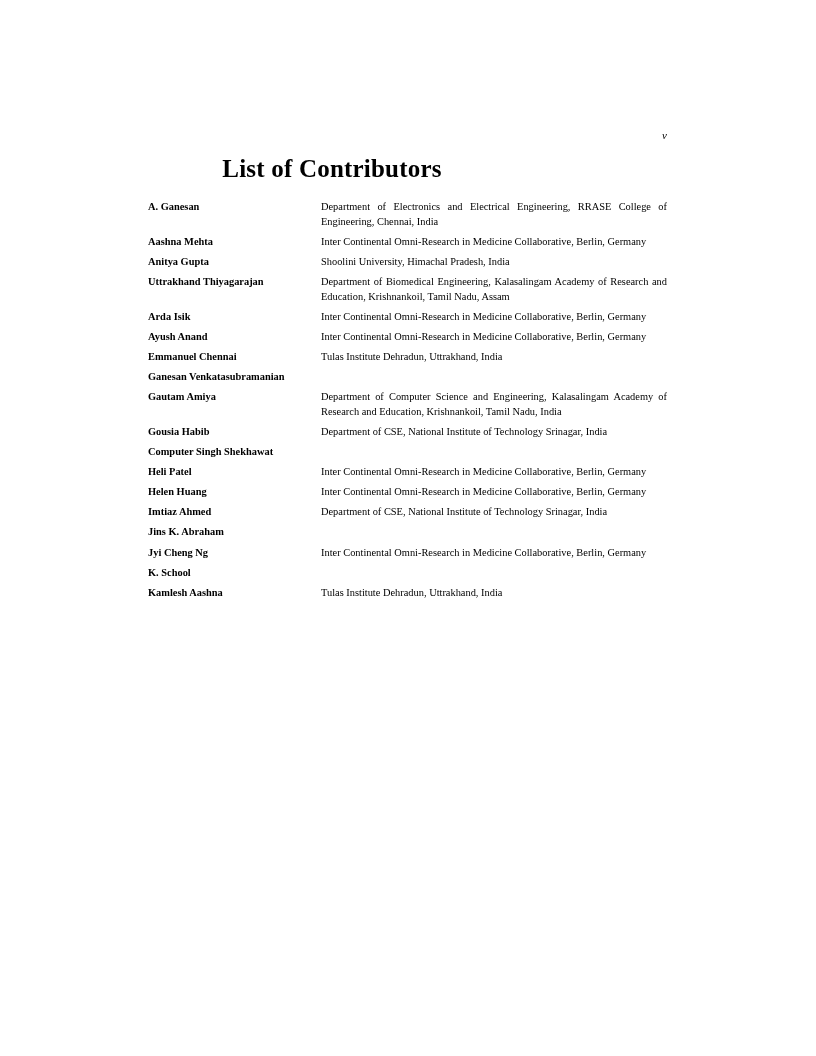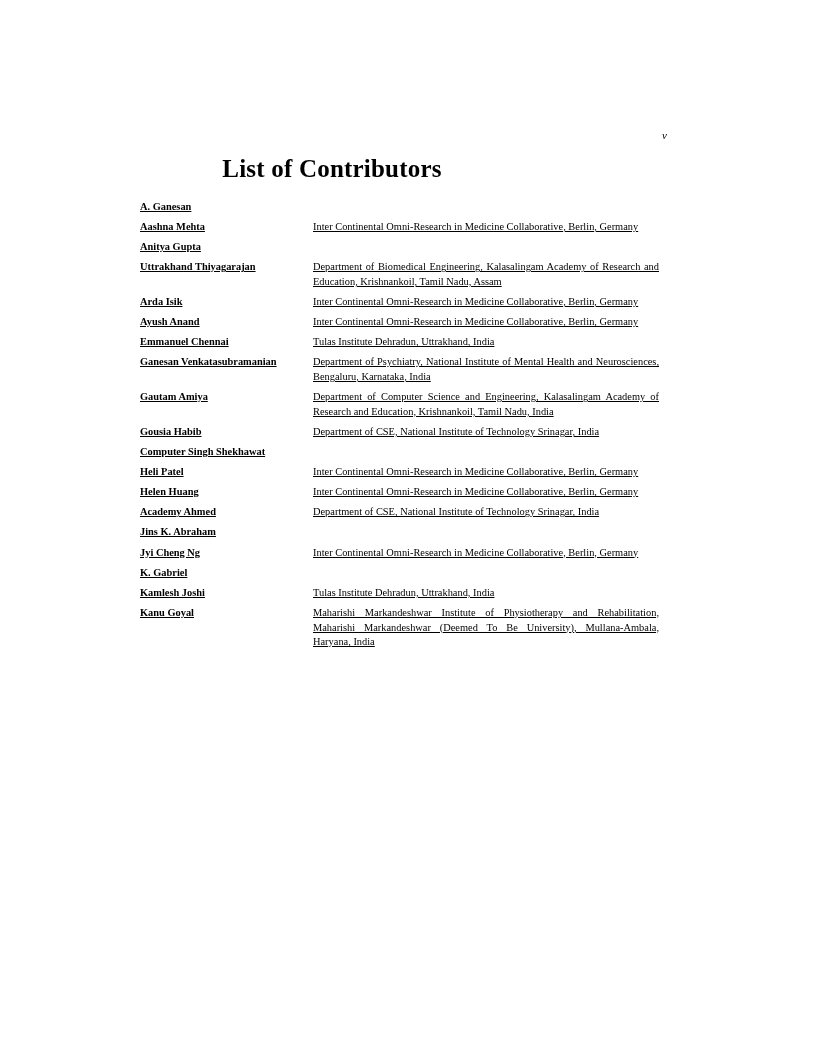--- a/index.html
+++ b/index.html
@@ -32,23 +32,22 @@
     margin: 0;
     text-align: center;
     font-size: 25px;
     font-weight: bold;
     line-height: 30px;
     letter-spacing: 0.2px;
   }
   .contributor-list {
     position: absolute;
     top: 200px;
-    left: 140px;
+    left: 148px;
     width: 519px;
-    text-decoration: underline;
   }
   .contributor-row {
     display: flex;
     align-items: flex-start;
     margin-bottom: 5.4px;
   }
   .contributor-name {
     flex: 0 0 173px;
     width: 173px;
     box-sizing: border-box;
@@ -69,29 +68,31 @@
 <body>
 
 <div class="page">
   <div class="page-number">v</div>
 
   <h1 class="title">List of Contributors</h1>
 
   <div class="contributor-list">
   <div class="contributor-row">
     <div class="contributor-name">A. Ganesan</div>
+    <div class="contributor-affiliation">Department of Electronics and Electrical Engineering, RRASE College of Engineering, Chennai, India</div>
   </div>
 
   <div class="contributor-row">
     <div class="contributor-name">Aashna Mehta</div>
     <div class="contributor-affiliation">Inter Continental Omni-Research in Medicine Collaborative, Berlin, Germany</div>
   </div>
 
   <div class="contributor-row">
     <div class="contributor-name">Anitya Gupta</div>
+    <div class="contributor-affiliation">Shoolini University, Himachal Pradesh, India</div>
   </div>
 
   <div class="contributor-row">
     <div class="contributor-name">Uttrakhand Thiyagarajan</div>
     <div class="contributor-affiliation">Department of Biomedical Engineering, Kalasalingam Academy of Research and Education, Krishnankoil, Tamil Nadu, Assam</div>
   </div>
 
   <div class="contributor-row">
     <div class="contributor-name">Arda Isik</div>
     <div class="contributor-affiliation">Inter Continental Omni-Research in Medicine Collaborative, Berlin, Germany</div>
@@ -102,21 +103,20 @@
     <div class="contributor-affiliation">Inter Continental Omni-Research in Medicine Collaborative, Berlin, Germany</div>
   </div>
 
   <div class="contributor-row">
     <div class="contributor-name">Emmanuel Chennai</div>
     <div class="contributor-affiliation">Tulas Institute Dehradun, Uttrakhand, India</div>
   </div>
 
   <div class="contributor-row">
     <div class="contributor-name">Ganesan Venkatasubramanian</div>
-    <div class="contributor-affiliation">Department of Psychiatry, National Institute of Mental Health and Neurosciences, Bengaluru, Karnataka, India</div>
   </div>
 
   <div class="contributor-row">
     <div class="contributor-name">Gautam Amiya</div>
     <div class="contributor-affiliation">Department of Computer Science and Engineering, Kalasalingam Academy of Research and Education, Krishnankoil, Tamil Nadu, India</div>
   </div>
 
   <div class="contributor-row">
     <div class="contributor-name">Gousia Habib</div>
     <div class="contributor-affiliation">Department of CSE, National Institute of Technology Srinagar, India</div>
@@ -130,40 +130,36 @@
     <div class="contributor-name">Heli Patel</div>
     <div class="contributor-affiliation">Inter Continental Omni-Research in Medicine Collaborative, Berlin, Germany</div>
   </div>
 
   <div class="contributor-row">
     <div class="contributor-name">Helen Huang</div>
     <div class="contributor-affiliation">Inter Continental Omni-Research in Medicine Collaborative, Berlin, Germany</div>
   </div>
 
   <div class="contributor-row">
-    <div class="contributor-name">Academy Ahmed</div>
+    <div class="contributor-name">Imtiaz Ahmed</div>
     <div class="contributor-affiliation">Department of CSE, National Institute of Technology Srinagar, India</div>
   </div>
 
   <div class="contributor-row">
     <div class="contributor-name">Jins K. Abraham</div>
   </div>
 
   <div class="contributor-row">
     <div class="contributor-name">Jyi Cheng Ng</div>
     <div class="contributor-affiliation">Inter Continental Omni-Research in Medicine Collaborative, Berlin, Germany</div>
   </div>
 
   <div class="contributor-row">
-    <div class="contributor-name">K. Gabriel</div>
+    <div class="contributor-name">K. School</div>
   </div>
 
   <div class="contributor-row">
-    <div class="contributor-name">Kamlesh Joshi</div>
+    <div class="contributor-name">Kamlesh Aashna</div>
     <div class="contributor-affiliation">Tulas Institute Dehradun, Uttrakhand, India</div>
   </div>
 
-  <div class="contributor-row">
-    <div class="contributor-name">Kanu Goyal</div>
-    <div class="contributor-affiliation">Maharishi Markandeshwar Institute of Physiotherapy and Rehabilitation, Maharishi Markandeshwar (Deemed To Be University), Mullana-Ambala, Haryana, India</div>
-  </div>
 </div>
 </div>
 
 </body></html>

